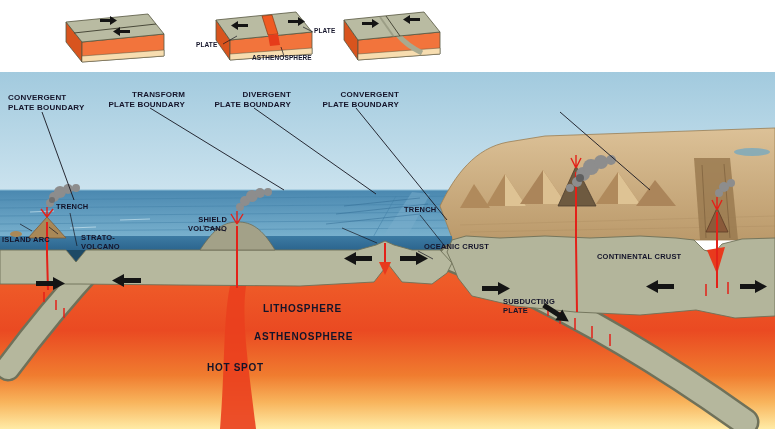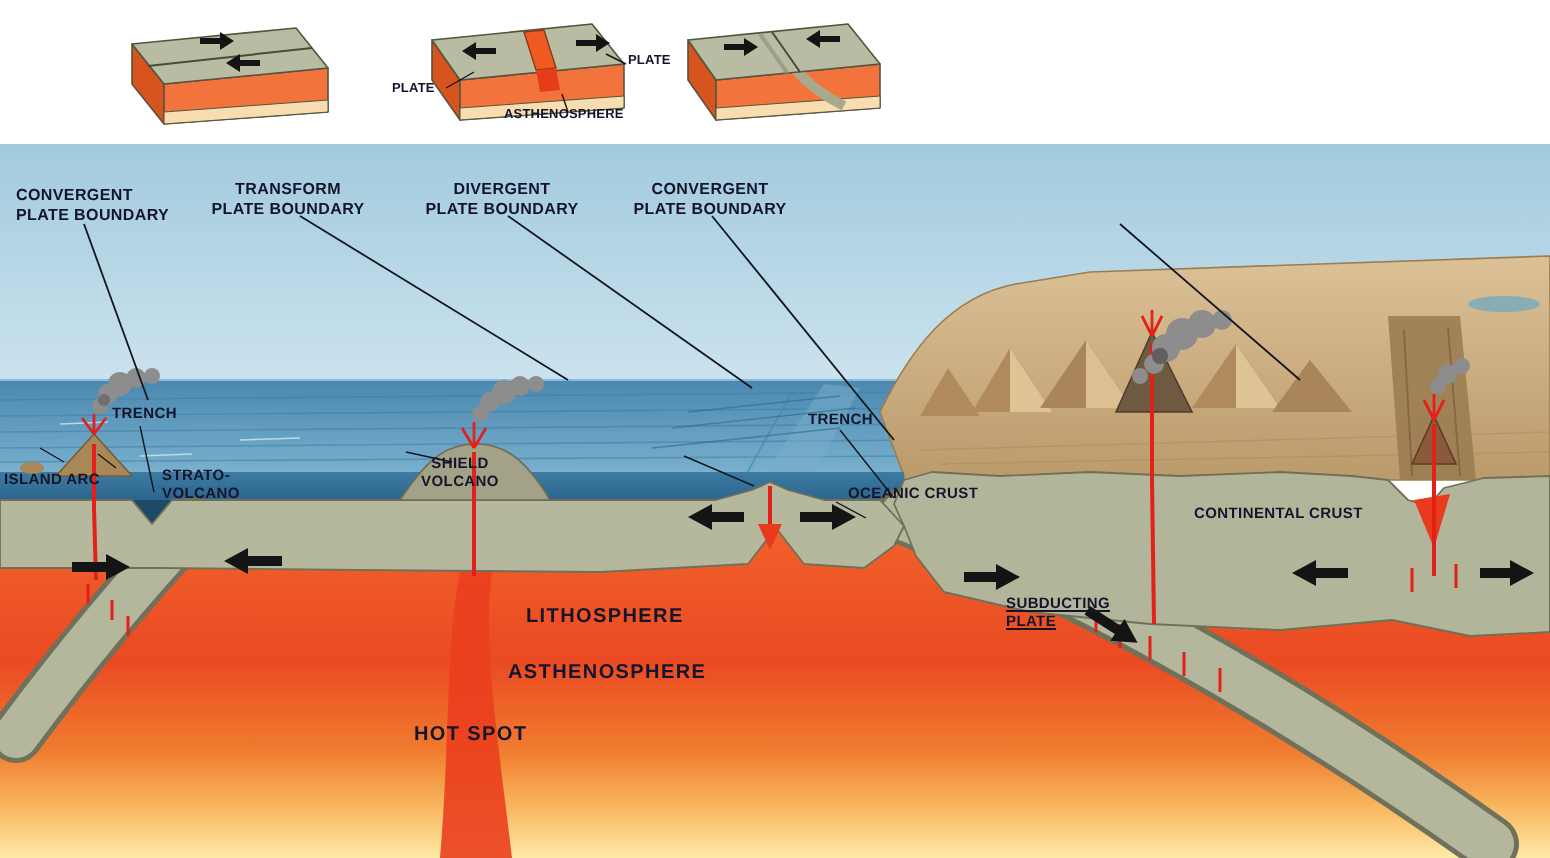--- a/index.html
+++ b/index.html
@@ -2,21 +2,21 @@
 <html><head>
 <meta charset="utf-8">
 <style>
   html,body{margin:0;padding:0;background:#ffffff;}
   .scene{position:relative;width:775px;height:429px;background:#ffffff;overflow:hidden;
          font-family:"Liberation Sans",sans-serif;}
   .scene svg{position:absolute;left:0;top:0;}
   .lbl{position:absolute;font-weight:700;font-size:7.5px;line-height:8.5px;
        color:#14142a;white-space:pre-line;letter-spacing:.2px;}
   .lbl.b{font-size:8px;line-height:9.5px;}
-  .lbl.c{text-align:center;}
+  .lbl.c{text-align:right;}
   .lbl.big{font-size:10px;line-height:10px;letter-spacing:.7px;margin-top:44px;}
   .lbl.mini{font-size:6.5px;line-height:7px;letter-spacing:.1px;}
 </style>
 </head>
 <body>
 
 <div class="scene">
 
 <svg width="775" height="429" viewBox="0 0 775 429">
   <defs>
@@ -242,28 +242,28 @@
 PLATE BOUNDARY</div>
 <div class="lbl b c" style="left:211px;top:90px;width:80px;">DIVERGENT
 PLATE BOUNDARY</div>
 <div class="lbl b c" style="left:311px;top:90px;width:88px;">CONVERGENT
 PLATE BOUNDARY</div>
 
 <div class="lbl" style="left:2px;top:236px;">ISLAND ARC</div>
 <div class="lbl" style="left:56px;top:203px;">TRENCH</div>
 <div class="lbl" style="left:45px;top:234px;margin-left:36px;">STRATO-
 VOLCANO</div>
-<div class="lbl c" style="left:175px;top:228px;width:52px;margin-left:29px;">SHIELD
+<div class="lbl c" style="left:175px;top:216px;width:52px;">SHIELD
 VOLCANO</div>
 <div class="lbl" style="left:404px;top:206px;">TRENCH</div>
 <div class="lbl big" style="left:263px;top:260px;">LITHOSPHERE</div>
 <div class="lbl" style="left:424px;top:243px;">OCEANIC CRUST</div>
 <div class="lbl" style="left:597px;top:253px;">CONTINENTAL CRUST</div>
 <div class="lbl big" style="left:254px;top:288px;">ASTHENOSPHERE</div>
 <div class="lbl big" style="left:207px;top:319px;">HOT SPOT</div>
-<div class="lbl" style="left:503px;top:298px;text-decoration:underline;">SUBDUCTING
+<div class="lbl" style="left:503px;top:298px;">SUBDUCTING
 PLATE</div>
 
 <div class="lbl mini" style="left:196px;top:41px;">PLATE</div>
 <div class="lbl mini" style="left:314px;top:27px;">PLATE</div>
 <div class="lbl mini" style="left:252px;top:54px;">ASTHENOSPHERE</div>
 
 </div>
 
 </body></html>

